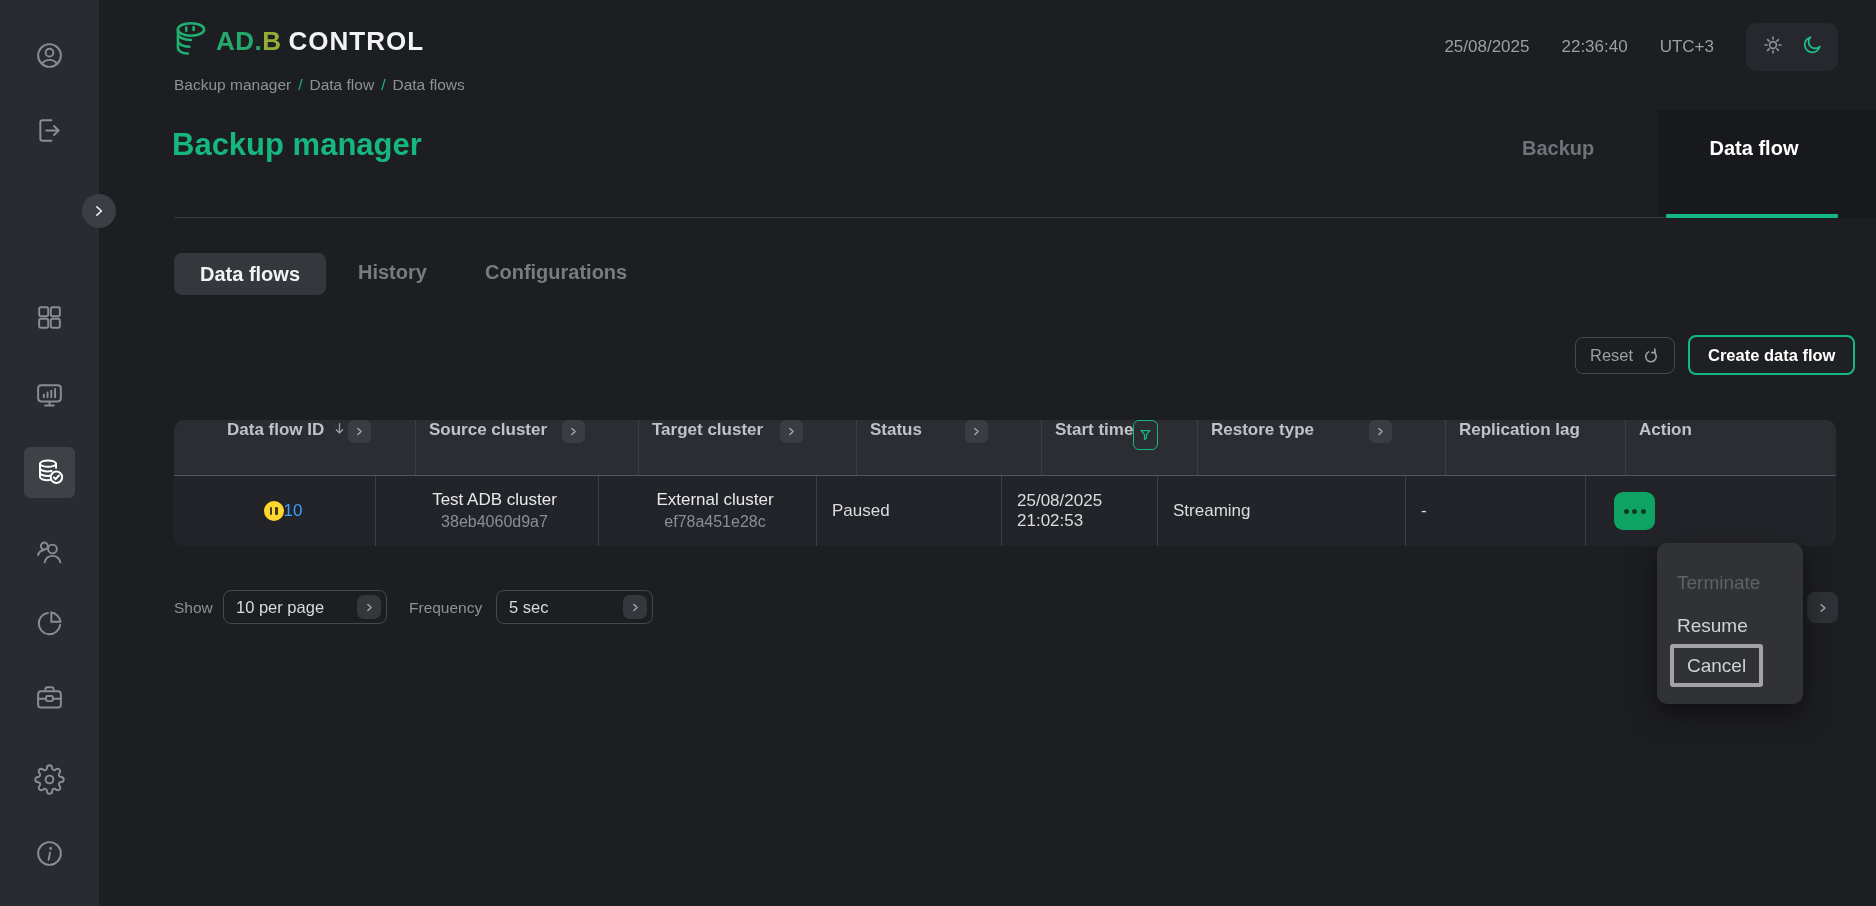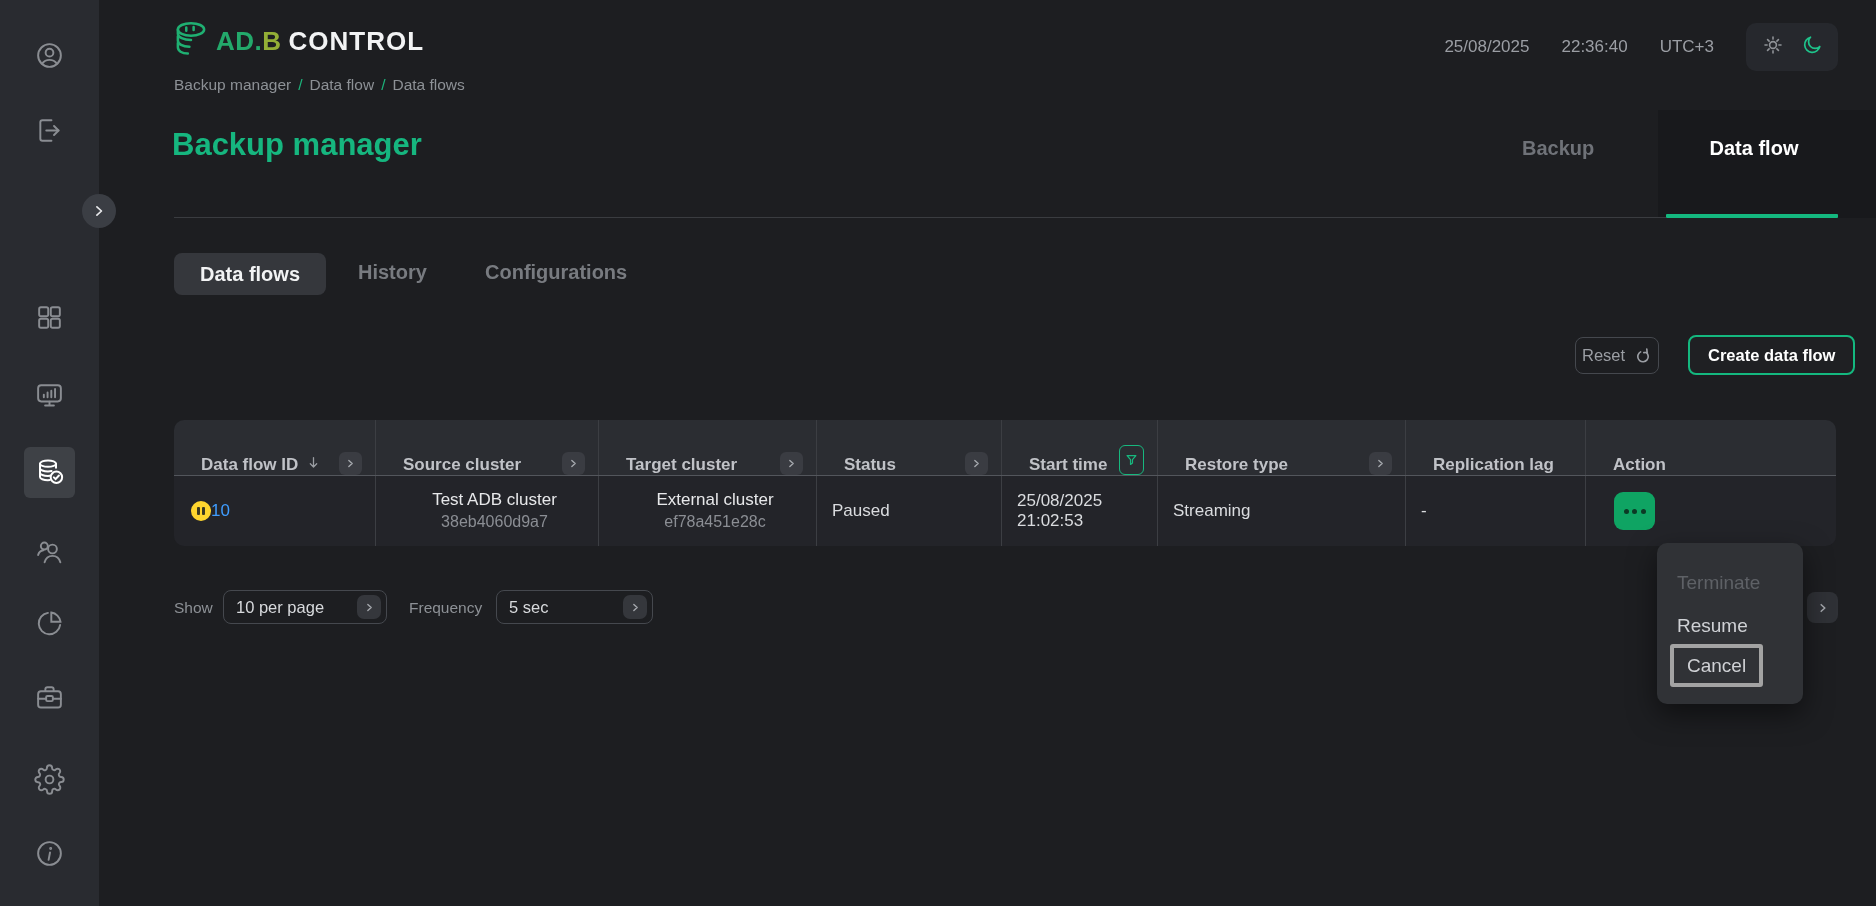--- a/index.html
+++ b/index.html
@@ -40,44 +40,44 @@
     display:flex; justify-content:center; padding-right:26px; }
   .tab-active-rect span { margin-top:27px; font-size:20px; font-weight:bold; color:#ffffff; }
   .header-divider { position:absolute; left:174px; top:217px; width:1492px; height:1px; background:#3a3c40; }
   .tab-underline { position:absolute; left:1666px; top:214px; width:172px; height:4px; background:#14b87f; border-radius:1px; }
   
   .subtab-pill { position:absolute; left:174px; top:253px; height:42px; padding:0 26px; border-radius:8px;
     background:#35373c; display:flex; align-items:center; font-size:20px; font-weight:bold; color:#f2f3f4; }
   .subtab { position:absolute; top:261px; font-size:20px; font-weight:bold; color:#787b80; }
   .subtab-history { left:358px; } .subtab-config { left:485px; }
   
-  .btn-reset { position:absolute; left:1575px; top:337px; height:37px; padding:0 6px; border-radius:8px;
+  .btn-reset { position:absolute; left:1575px; top:337px; height:37px; padding:0 14px; border-radius:8px;
     border:1px solid #45484e; background:transparent; color:#9b9ea4; font-size:16.5px;
     display:flex; align-items:center; gap:9px; }
   .btn-reset svg { width:18px; height:18px; }
   .btn-create { position:absolute; left:1688px; top:335px; height:40px; padding:0 18px; border-radius:8px;
     border:2px solid #14b87f; background:#1f2023; color:#ffffff; font-size:16.5px; font-weight:bold;
     display:flex; align-items:center; }
   
   .dtable { position:absolute; left:174px; top:420px; width:1662px; border-radius:10px; overflow:hidden; }
   .thead, .trow { display:grid; grid-template-columns:201px 223px 218px 185px 156px 248px 180px 166px 85px; }
   .thead { height:56px; background:#2b2d32; border-bottom:1px solid #53565c; }
   .trow  { height:70px; background:#232429; }
-  .th { display:flex; align-items:flex-end; padding-left:27px; padding-right:13px; }
+  .th { display:flex; align-items:flex-start; padding-left:13px; padding-right:13px;margin-left:40px; }
   .th + .th, .td + .td { border-left:1px solid #3c3e43; }
   .th .lbl { font-size:17px; font-weight:600; color:#c0c2c7; white-space:nowrap; }
   .sort-ic { margin-left:7px; color:#9a9da2; } .sort-ic svg { width:17px; height:17px; }
   .chip { margin-left:auto; width:23px; height:23px; border-radius:6px; background:#3a3c42;
     display:flex; align-items:center; justify-content:center; color:#a4a7ac; flex:none; }
   .chip svg { width:11px; height:11px; }
   .filter-chip { margin-left:auto; width:25px; height:30px; border-radius:6px; border:1.5px solid #17b87e;
     display:flex; align-items:center; justify-content:center; color:#17b87e; flex:none; }
   .filter-chip svg { width:13px; height:14px; }
   .td { display:flex; align-items:center; padding-left:15px; font-size:17px; color:#dadcdf; }
-  .td-id { gap:0; padding-left:17px; }
+  .td-id { gap:0; padding-left:17px;justify-content:center; }
   .id-text { color:#3f9dff; }
   .pause-badge { width:20px; height:20px; border-radius:50%; background:#ffd62e;
     display:flex; align-items:center; justify-content:center; flex:none; }
   .pause-badge i { display:block; width:2.6px; height:8px; background:#3c3a20; margin:0 1.4px; border-radius:1px; }
   .td-2line { flex-direction:column; align-items:center; justify-content:center; line-height:22px; }
   .cell-main { color:#e7e8ea; font-size:17px; }
   .cell-sub { color:#8b8e94; font-size:16px; }
   .action-btn { width:41px; height:38px; border-radius:9px; background:#0fa463; border:none;
     display:flex; align-items:center; justify-content:center; gap:3.5px; }
   .action-btn i { display:block; width:5px; height:5px; border-radius:50%; background:#0c3a25; }

